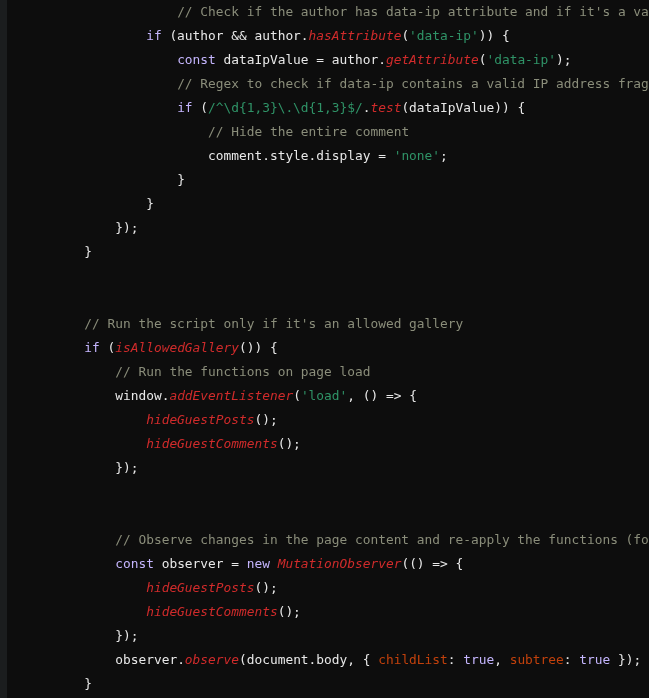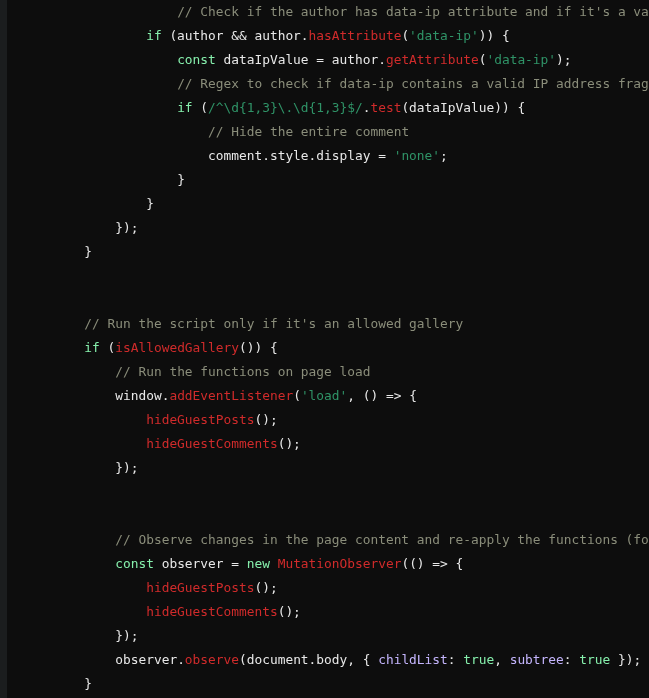--- a/index.html
+++ b/index.html
@@ -50,24 +50,24 @@
     color: #e6e6e6;
     letter-spacing: 0px;
     -webkit-font-smoothing: antialiased;
   }
   .ln {
     display: block;
     height: 24px;
     white-space: pre;
   }
   .cmt  { color: #8a8d7a; }
-  .kw   { color: #86efac; }
-  .fn   { color: #d02b2b; }
+  .kw   { color: #c4b5fd; }
+  .fn   { color: #d02b2b; font-style: italic; }
   .str  { color: #2f9367; text-align: center; }
-  .prop { color: #c4b5fd; }
+  .prop { color: #c2410c; }
   .plain{ color: #e8e8e8; }
 </style>
 </head>
 <body>
 
 <div id="code-viewer">
 
   <div id="gutter-strip"></div>
 
   <div id="code-surface">

